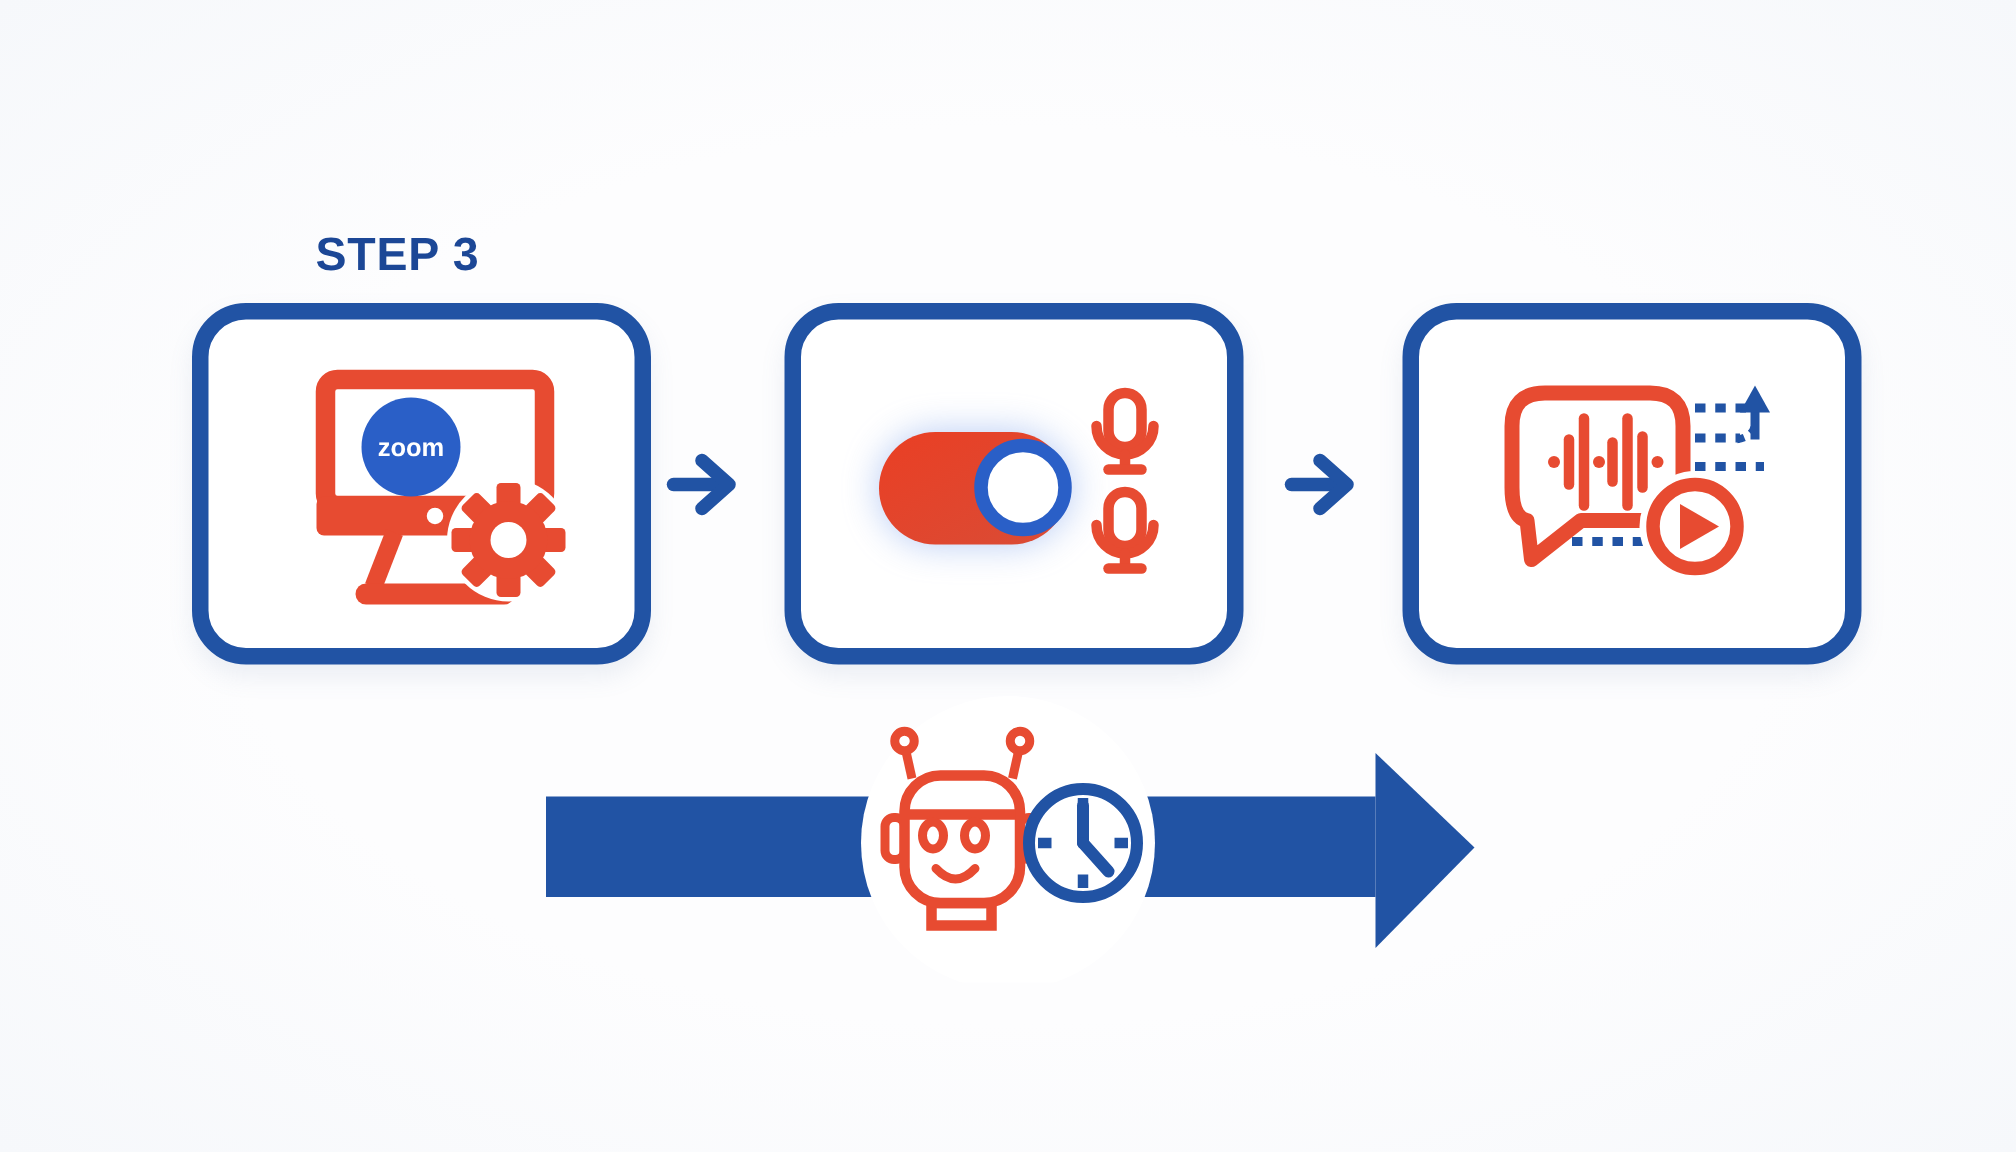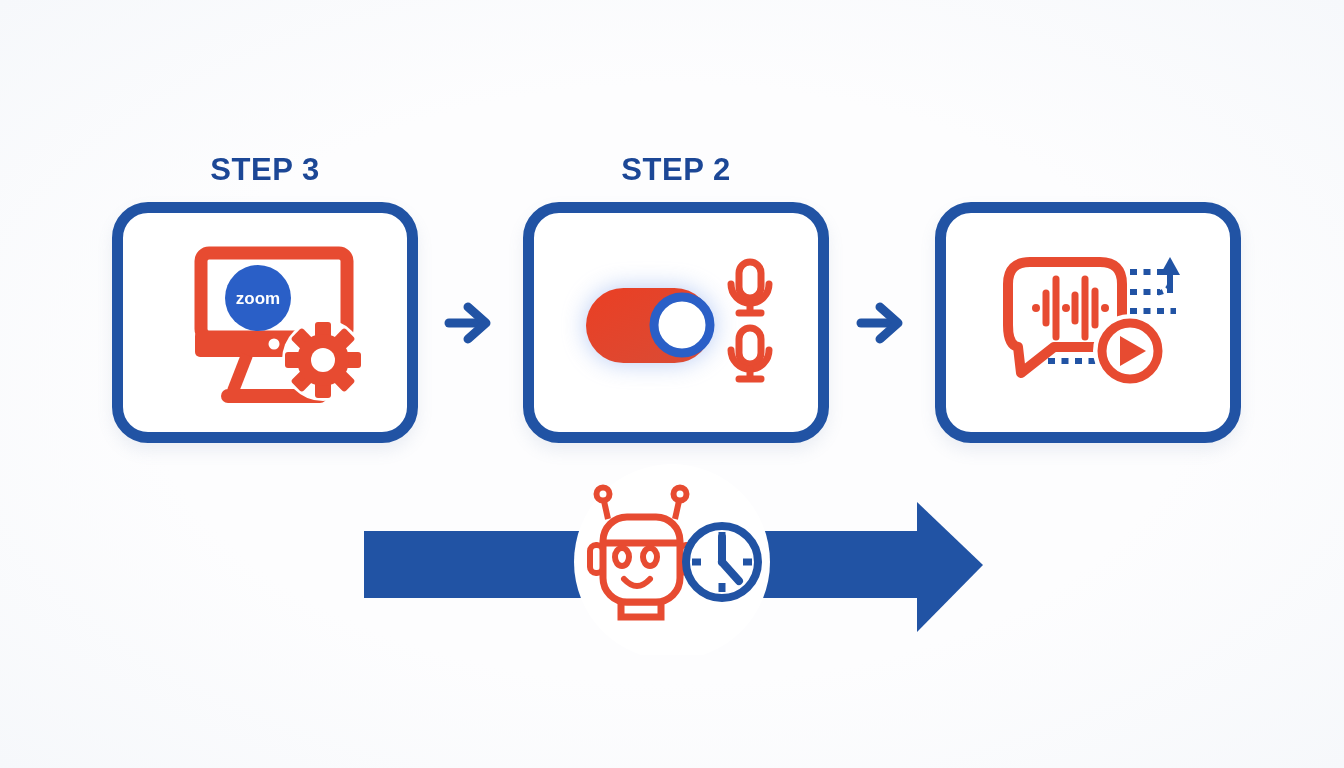--- a/index.html
+++ b/index.html
@@ -36,23 +36,22 @@
   .wf{fill:#fff;} .nf{fill:none;}
   .glow{filter:drop-shadow(0 0 12px rgba(95,140,230,.45));}
   .logo-text{font-family:"Liberation Sans",sans-serif;font-size:17px;font-weight:bold;fill:#fff;}
 </style>
 </head>
 <body>
 
 <div class="canvas">
 
   <div class="step-label" style="left:112px;width:306px;">STEP 3</div>
-  <div class="step-label" style="left:523px;width:306px;">STEP 2</div>
 
-  <div class="step-box" style="left:112px;padding-left:25px;">
+  <div class="step-box" style="left:128px;padding-left:25px;">
     <svg class="box-svg" width="284" height="219" viewBox="0 0 284 219">
       <g>
         <rect x="78" y="40" width="146" height="84" rx="8" class="wf rs" stroke-width="13"></rect>
         <rect x="72" y="118" width="158" height="26" rx="5" class="rf"></rect>
         <circle cx="151" cy="131" r="5.5" class="wf"></circle>
         <line x1="124" y1="142" x2="110" y2="178" class="rs" stroke-width="12"></line>
         <line x1="178" y1="142" x2="192" y2="178" class="rs" stroke-width="12"></line>
         <rect x="98" y="176" width="106" height="14" rx="7" class="rf"></rect>
       </g>
       <g>

